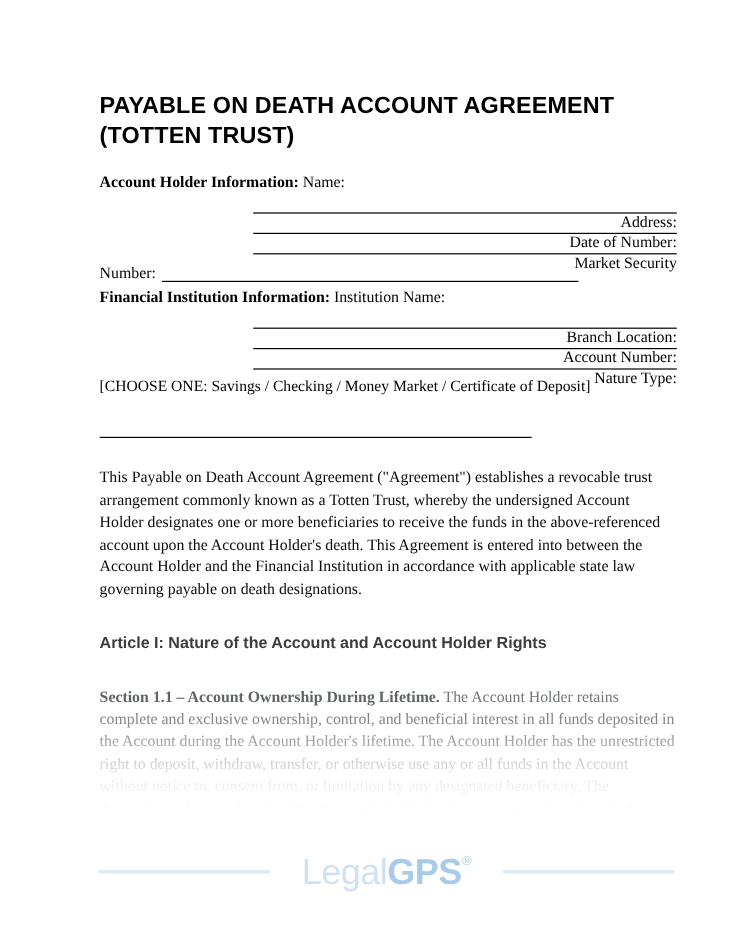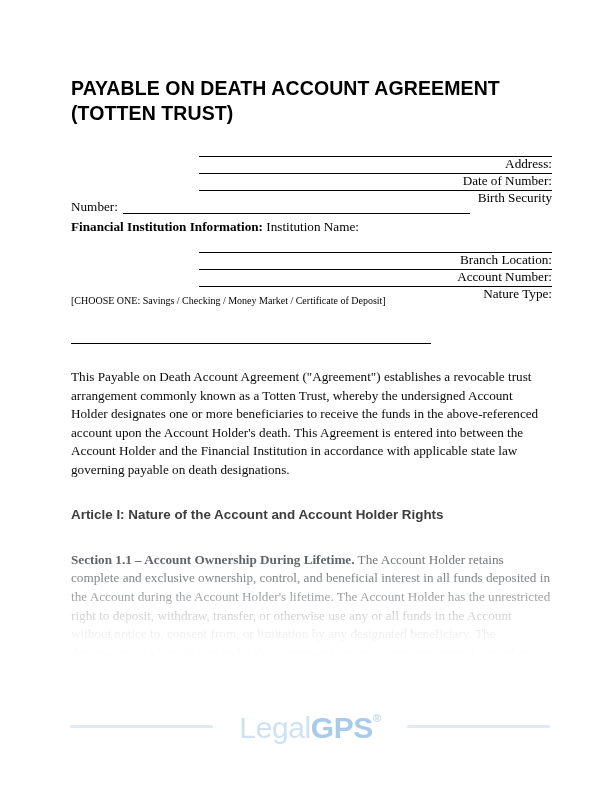--- a/index.html
+++ b/index.html
@@ -12,21 +12,21 @@
     height: 792px;
     position: relative;
     overflow: hidden;
     font-family: "Liberation Serif", serif;
     color: #000000;
     -webkit-font-smoothing: antialiased;
   }
 
   .page {
     position: absolute;
-    left: 4px; top: 0;
+    left: 16px; top: 0;
     width: 544px;
     height: 792px;
     background: #fff;
   }
 
   .content {
     position: absolute;
     left: 67px;
     top: 76px;
     width: 481px;
@@ -90,21 +90,21 @@
     white-space: nowrap;
   }
   .rule-number {
     border-bottom: 1.4px solid #000;
     height: 14px;
     width: 347px;
     margin-left: 5px;
   }
 
   .choose-line {
-    font-size: 10px;
+    font-size: 13px;
     line-height: 18px;
     margin-top: 2px;
   }
 
   
   .date-block {
     margin-top: 17px;
   }
   .date-head {
     font-size: 13.2px;
@@ -227,32 +227,36 @@
 <div class="page">
 
   <div class="content">
 
     <h1 class="doc-title">
       <span>PAYABLE ON DEATH ACCOUNT AGREEMENT</span><br>
       <span>(TOTTEN TRUST)</span>
     </h1>
 
     <div class="form-block">
+      <div class="form-head">
+        <b>Account Holder Information:</b>
+        <span class="lbl">Name:</span>
+      </div>
 
       <div class="field-row">
         <span class="rule rule-main"></span>
         <span class="field-lbl">Address:</span>
       </div>
       <div class="field-row">
         <span class="rule rule-main"></span>
         <span class="field-lbl">Date of Number:</span>
       </div>
       <div class="field-row">
         <span class="rule rule-main"></span>
-        <span class="field-lbl">Birth Security</span>
+        <span class="field-lbl">Market Security</span>
       </div>
 
       <div class="inline-row">
         <span class="pre">Number:</span>
         <span class="rule-number"></span>
       </div>
     </div>
 
     <div class="form-block" style="">
       <div class="form-head">

